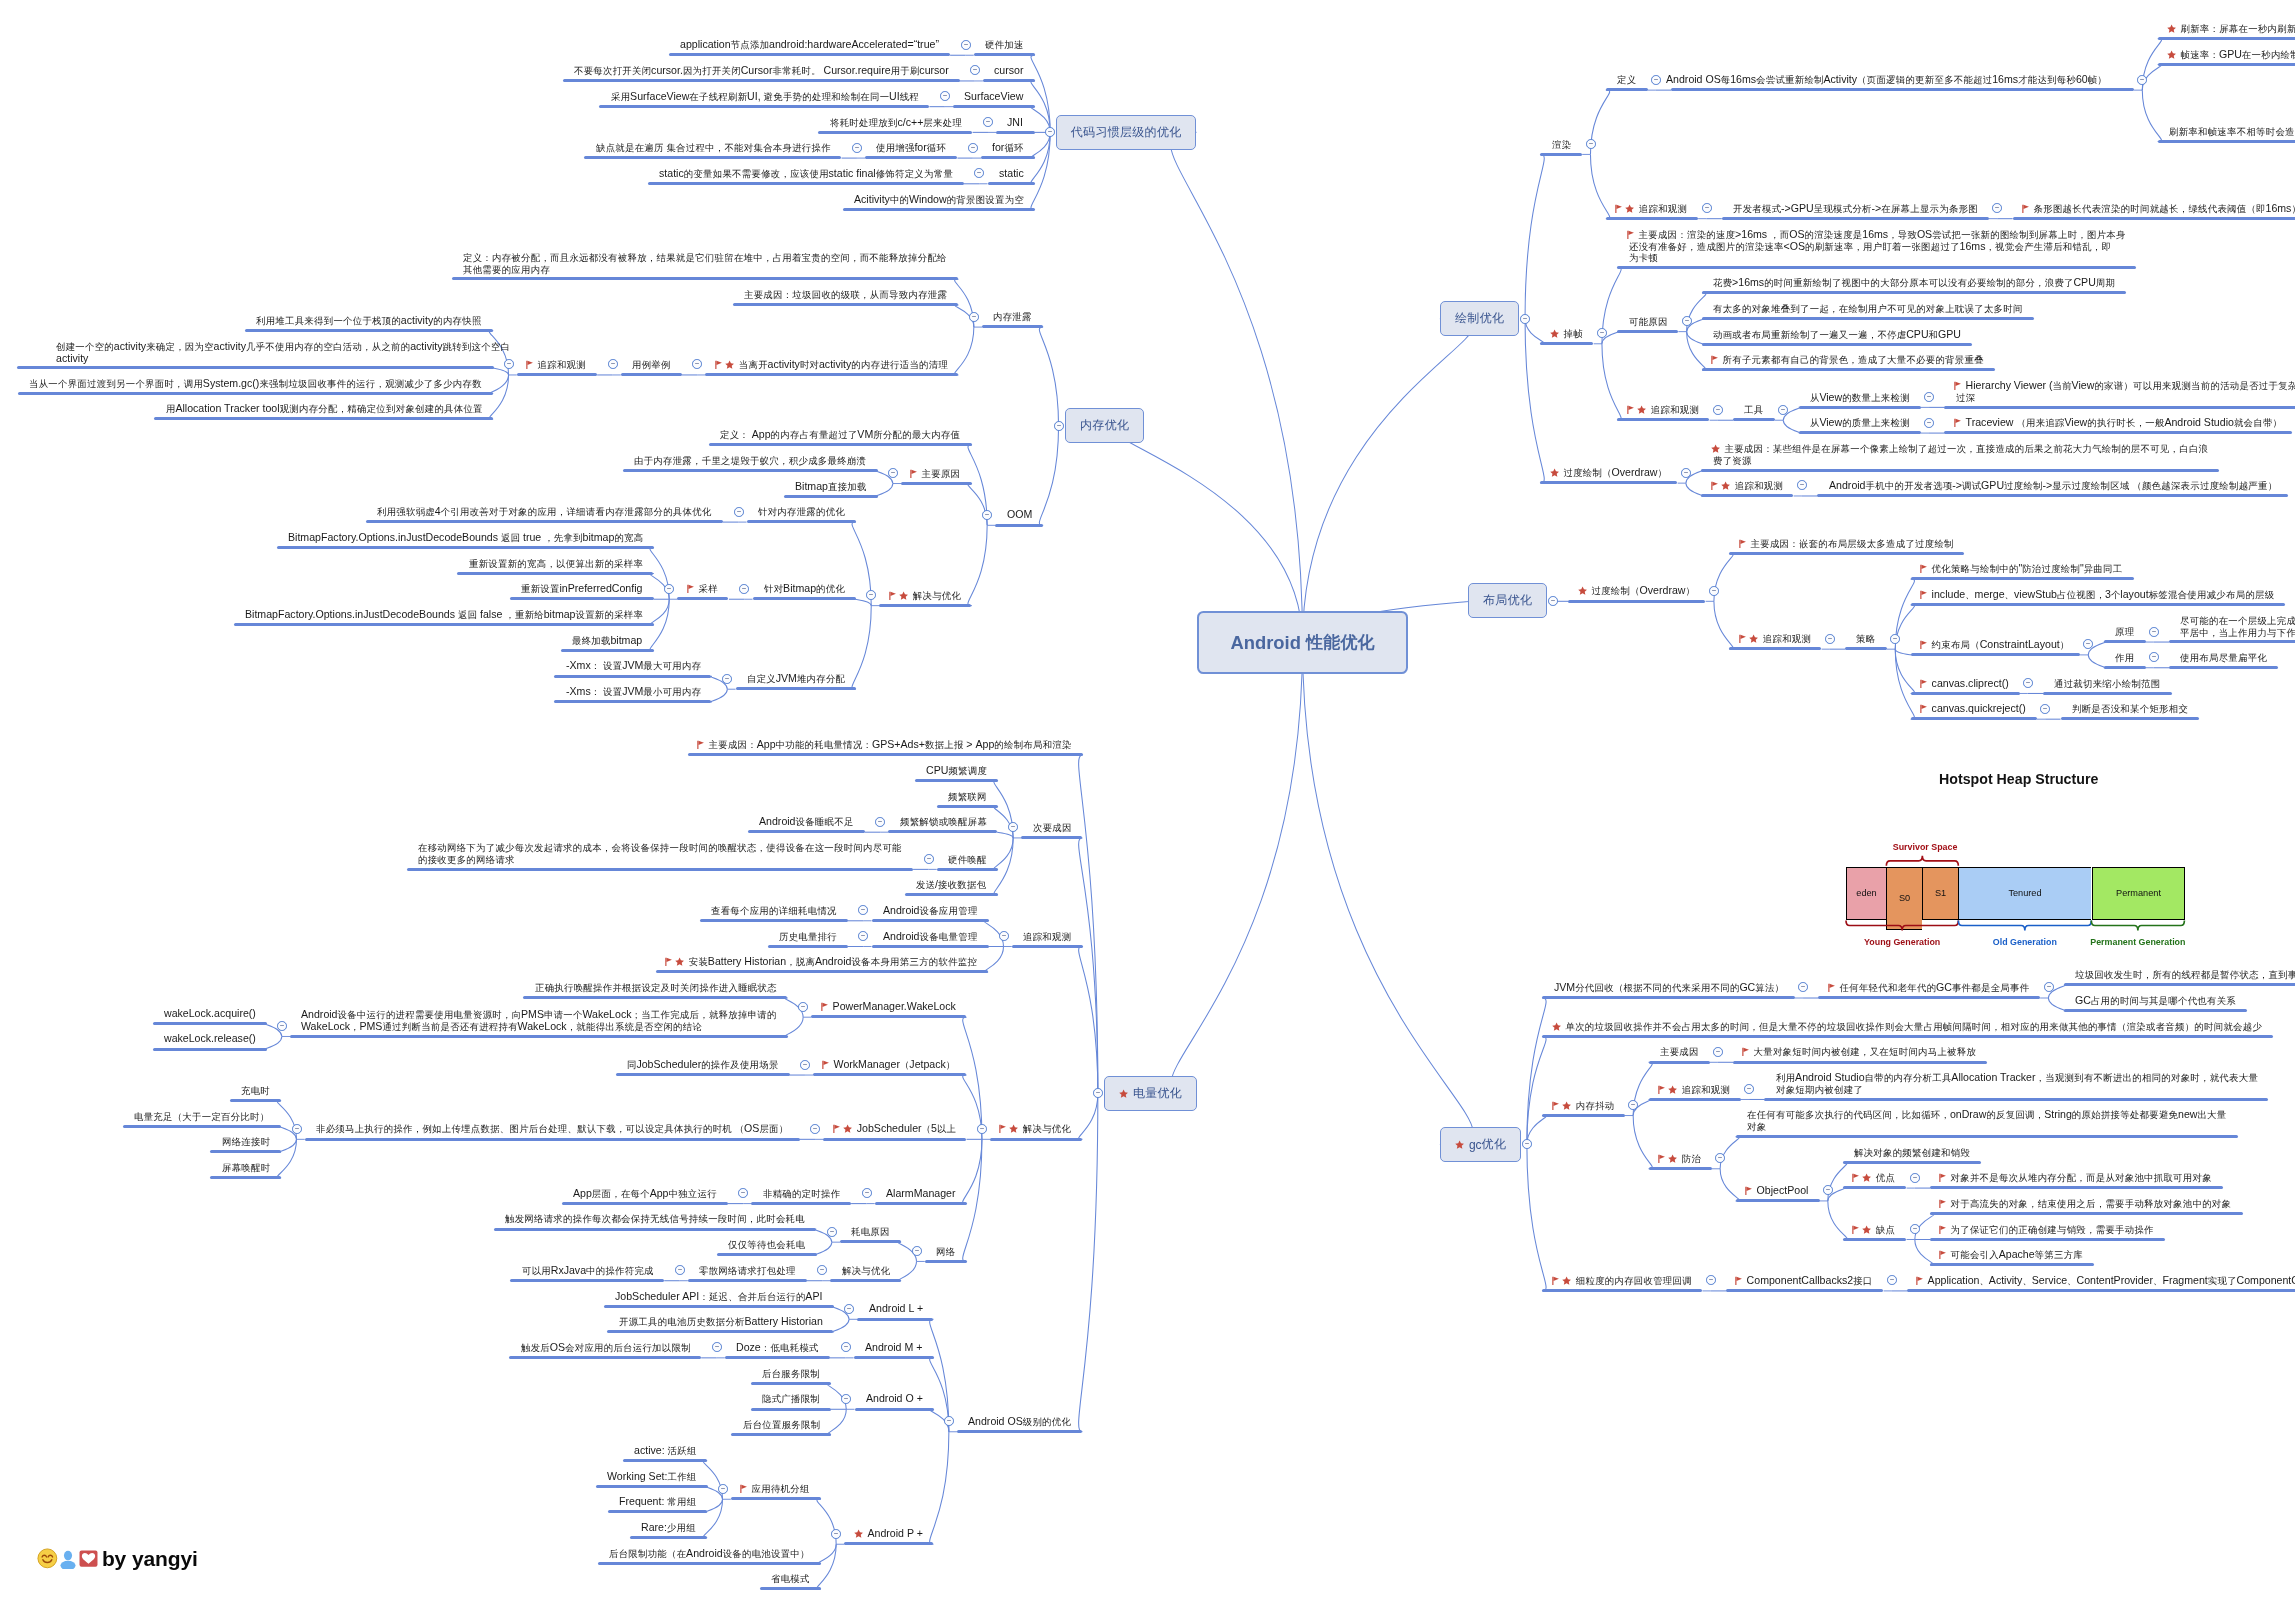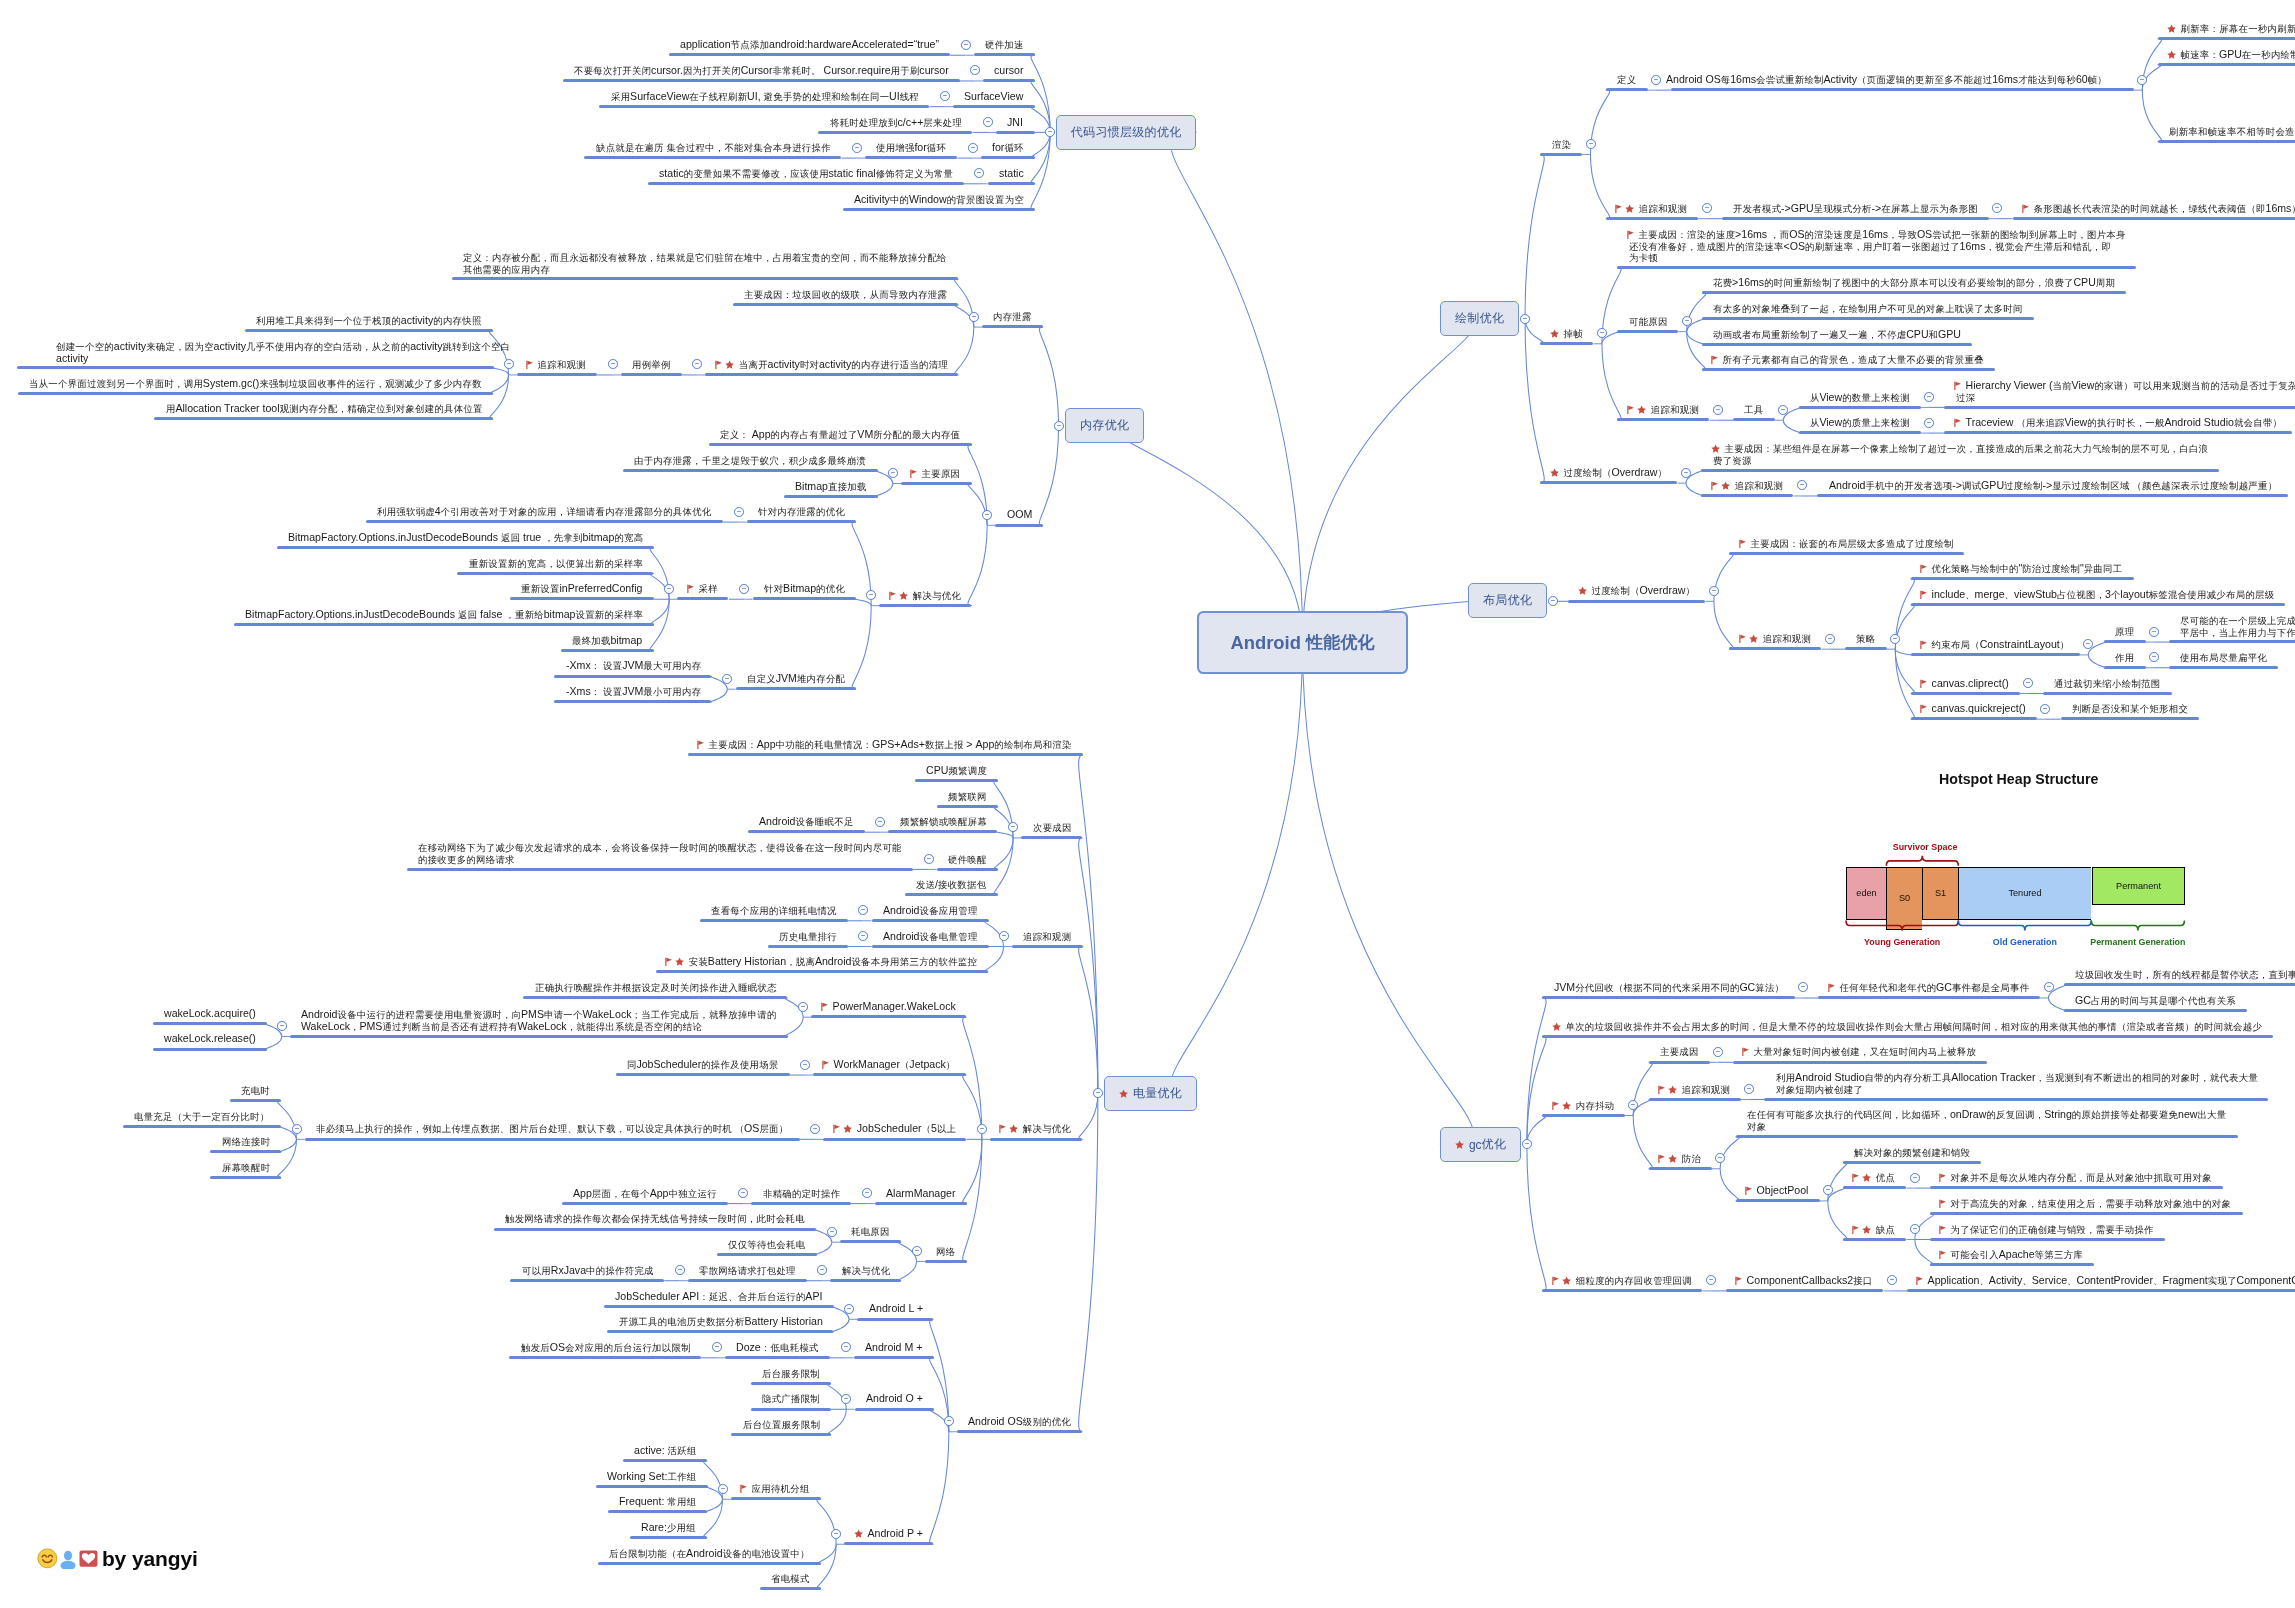--- a/index.html
+++ b/index.html
@@ -1066,21 +1066,21 @@
         </svg><span class="gp"></span>Application<span class="cj">、</span>Activity<span class="cj">、</span>Service<span class="cj">、</span>ContentProvider<span class="cj">、</span>Fragment<span class="cj">实现了</span>ComponentCallback2</div>
     </div>
 
   <div id="heap" style="left: 1846px; top: 771px; width: 339px;">
     <div class="ht">Hotspot Heap Structure</div>
     <div id="heapbody" style="width: 339px; height: 171px;">
         <div class="hcell" style="left: 0px; top: 77px; width: 40px; height: 53px; background: rgb(233, 161, 169);">eden</div>
         <div class="hcell" style="left: 40px; top: 77px; width: 36px; height: 63px; background: rgb(228, 149, 94);">S0</div>
         <div class="hcell" style="left: 76px; top: 77px; width: 36px; height: 53px; background: rgb(228, 149, 94);">S1</div>
         <div class="hcell" style="left: 112px; top: 77px; width: 133px; height: 53px; background: rgb(170, 205, 245);">Tenured</div>
-        <div class="hcell last" style="left: 246px; top: 77px; width: 93px; height: 38px; background: rgb(163, 232, 99);">Permanent</div>
+        <div class="hcell last" style="left: 246px; top: 77px; width: 93px; height: 53px; background: rgb(163, 232, 99);">Permanent</div>
         <svg width="343" height="171" viewBox="0 0 748 372" style="position: absolute; left: 0px; top: 0px; overflow: visible;">
           <path d="M88 165 Q88 154 96 154 L158.5 154 Q166.5 154 166.5 143 Q166.5 154 174.5 154 L237 154 Q245 154 245 165" fill="none" stroke="#a20f16" stroke-width="3.6"></path>
           <text x="172.5" y="131" text-anchor="middle" fill="#a20f16" font-size="19.4" font-weight="bold" font-family="&quot;Liberation Sans&quot;,&quot;DejaVu Sans&quot;,sans-serif">Survivor Space</text>
           <path d="M0 284 Q0 295 8 295 L114.5 295 Q122.5 295 122.5 306 Q122.5 295 130.5 295 L237 295 Q245 295 245 284" fill="none" stroke="#9c0d15" stroke-width="3.6"></path>
           <text x="122.5" y="338" text-anchor="middle" fill="#9c0d15" font-size="19.4" font-weight="bold" font-family="&quot;Liberation Sans&quot;,&quot;DejaVu Sans&quot;,sans-serif">Young Generation</text>
           <path d="M245 284 Q245 295 253 295 L382 295 Q390 295 390 306 Q390 295 398 295 L527 295 Q535 295 535 284" fill="none" stroke="#1a5fc8" stroke-width="3.6"></path>
           <text x="390" y="338" text-anchor="middle" fill="#1a5fc8" font-size="19.4" font-weight="bold" font-family="&quot;Liberation Sans&quot;,&quot;DejaVu Sans&quot;,sans-serif">Old Generation</text>
           <path d="M535 284 Q535 295 543 295 L628.5 295 Q636.5 295 636.5 306 Q636.5 295 644.5 295 L730 295 Q738 295 738 284" fill="none" stroke="#24731b" stroke-width="3.6"></path>
           <text x="636.5" y="338" text-anchor="middle" fill="#24731b" font-size="19.4" font-weight="bold" font-family="&quot;Liberation Sans&quot;,&quot;DejaVu Sans&quot;,sans-serif">Permanent Generation</text>
         </svg>

